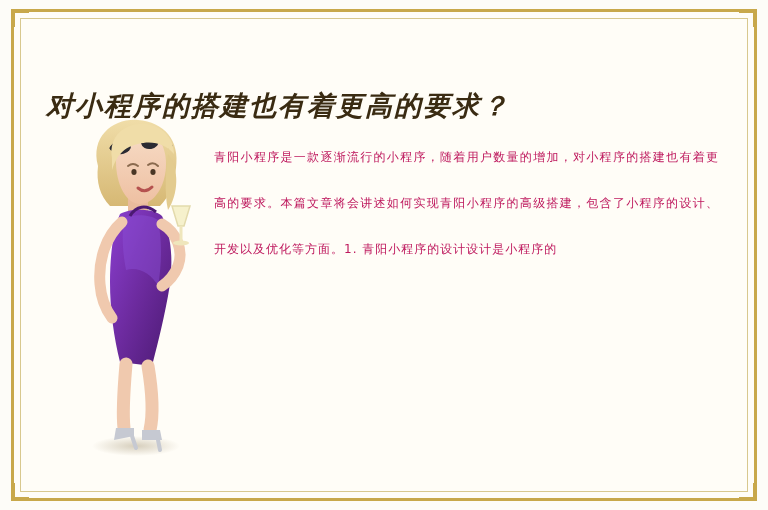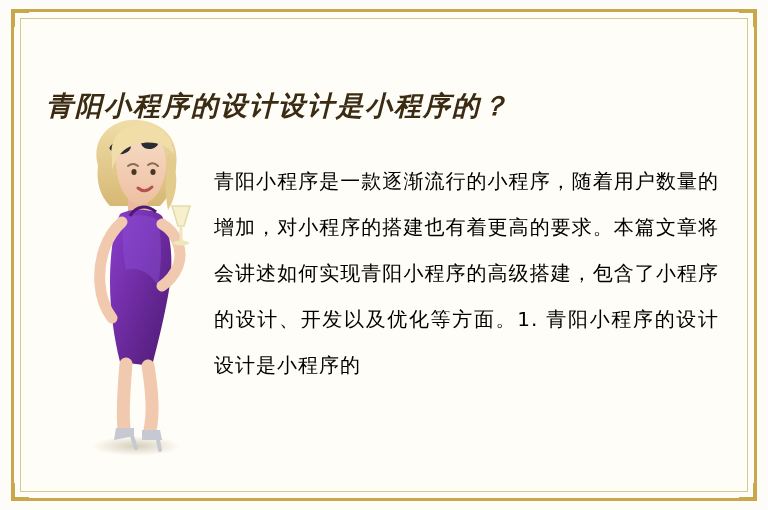--- a/index.html
+++ b/index.html
@@ -67,26 +67,26 @@
     font-size: 27px;
     font-weight: bold;
     font-style: italic;
     color: #3a2b12;
     letter-spacing: 2px;
     white-space: nowrap;
   }
   .body-text {
     position: absolute;
     left: 190px;
-    top: 116px;
+    top: 100px;
     width: 505px;
     font-family: "DejaVu Sans", sans-serif;
-    font-size: 20px;
+    font-size: 12px;
     line-height: 46px;
-    color: #000000;
+    color: #be185d;
     letter-spacing: 1px;
     text-align: justify;
   }
   
   .illustration {
     position: absolute;
     left: 40px;
     top: 92px;
     width: 150px;
     height: 350px;
@@ -102,21 +102,21 @@
 
   <div class="frame-outer"></div>
   <div class="frame-inner"></div>
   <div class="frame-corner fc-tl"></div>
   <div class="frame-corner fc-tr"></div>
   <div class="frame-corner fc-bl"></div>
   <div class="frame-corner fc-br"></div>
 
   <div class="content">
 
-    <h1 class="title">青阳小程序的设计设计是小程序的？</h1>
+    <h1 class="title">对小程序的搭建也有着更高的要求？</h1>
 
     <div class="illustration">
       <svg width="150" height="350" viewBox="0 0 150 350" xmlns="http://www.w3.org/2000/svg" aria-hidden="true">
         <defs>
           <linearGradient id="dressGrad" x1="0" y1="0" x2="1" y2="1">
             <stop offset="0%" stop-color="#8a3fd0"></stop>
             <stop offset="50%" stop-color="#6d2b9f"></stop>
             <stop offset="100%" stop-color="#4b1a72"></stop>
           </linearGradient>
           <linearGradient id="hairGrad" x1="0" y1="0" x2="0" y2="1">

